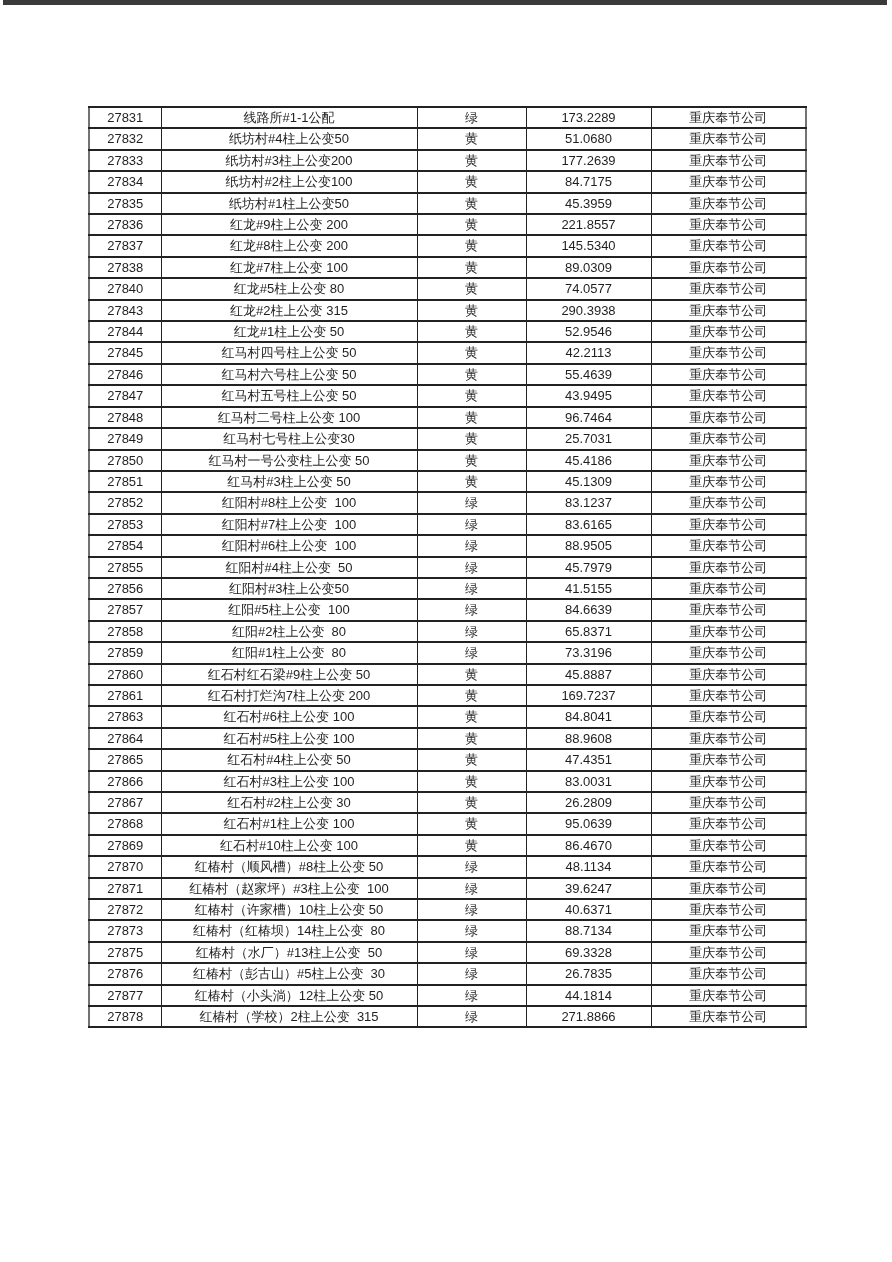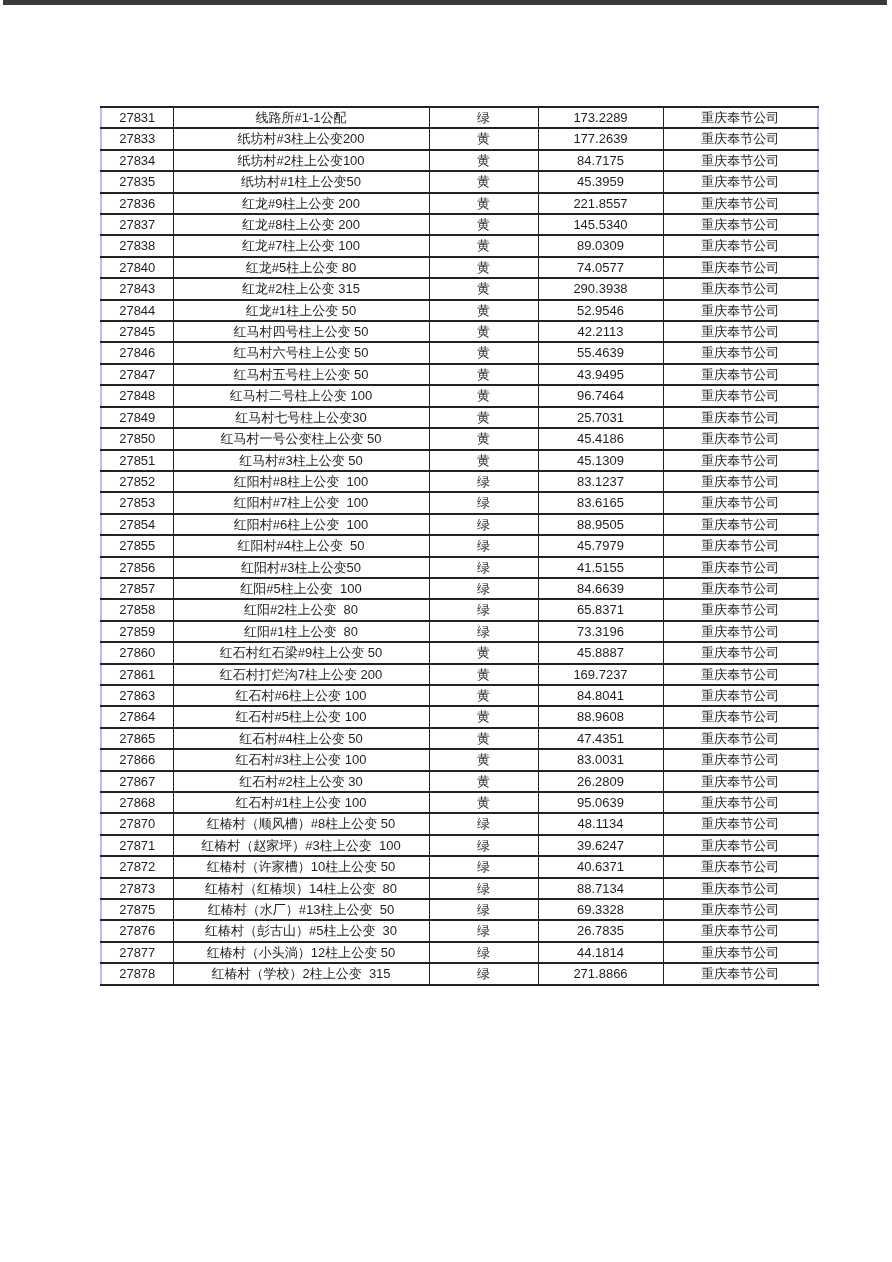--- a/index.html
+++ b/index.html
@@ -18,26 +18,26 @@
   .top-edge-bar {
     position: absolute;
     left: 3px;
     top: 0;
     width: 884px;
     height: 5px;
     background: #3a3a3a;
   }
   table.data-table {
     position: absolute;
-    left: 100px;
+    left: 88px;
     top: 106px;
     width: 717px;
     border-collapse: collapse;
     table-layout: fixed;
-    border: 2px solid #c4b5fd;
+    border: 2px solid #737373;
     padding-left: 32px;
   }
   table.data-table td {
     border-left: 1px solid #222222;
     border-right: 1px solid #222222;
     border-top: 2px solid #222222;
     border-bottom: 2px solid #222222;
     height: 19.4px;
     line-height: 19.4px;
     padding: 0;
@@ -69,20 +69,27 @@
     </colgroup>
     <tbody id="tbody">
         <tr>
           <td class="col-id">27831</td>
           <td class="col-name">线路所#1-1公配</td>
           <td class="col-status">绿</td>
           <td class="col-value">173.2289</td>
           <td class="col-company">重庆奉节公司</td>
         </tr>
         <tr>
+          <td class="col-id">27832</td>
+          <td class="col-name">纸坊村#4柱上公变50</td>
+          <td class="col-status">黄</td>
+          <td class="col-value">51.0680</td>
+          <td class="col-company">重庆奉节公司</td>
+        </tr>
+        <tr>
           <td class="col-id">27833</td>
           <td class="col-name">纸坊村#3柱上公变200</td>
           <td class="col-status">黄</td>
           <td class="col-value">177.2639</td>
           <td class="col-company">重庆奉节公司</td>
         </tr>
         <tr>
           <td class="col-id">27834</td>
           <td class="col-name">纸坊村#2柱上公变100</td>
           <td class="col-status">黄</td>
@@ -290,20 +297,27 @@
           <td class="col-name">红石村#2柱上公变 30</td>
           <td class="col-status">黄</td>
           <td class="col-value">26.2809</td>
           <td class="col-company">重庆奉节公司</td>
         </tr>
         <tr>
           <td class="col-id">27868</td>
           <td class="col-name">红石村#1柱上公变 100</td>
           <td class="col-status">黄</td>
           <td class="col-value">95.0639</td>
+          <td class="col-company">重庆奉节公司</td>
+        </tr>
+        <tr>
+          <td class="col-id">27869</td>
+          <td class="col-name">红石村#10柱上公变 100</td>
+          <td class="col-status">黄</td>
+          <td class="col-value">86.4670</td>
           <td class="col-company">重庆奉节公司</td>
         </tr>
         <tr>
           <td class="col-id">27870</td>
           <td class="col-name">红椿村（顺风槽）#8柱上公变 50</td>
           <td class="col-status">绿</td>
           <td class="col-value">48.1134</td>
           <td class="col-company">重庆奉节公司</td>
         </tr>
         <tr>

